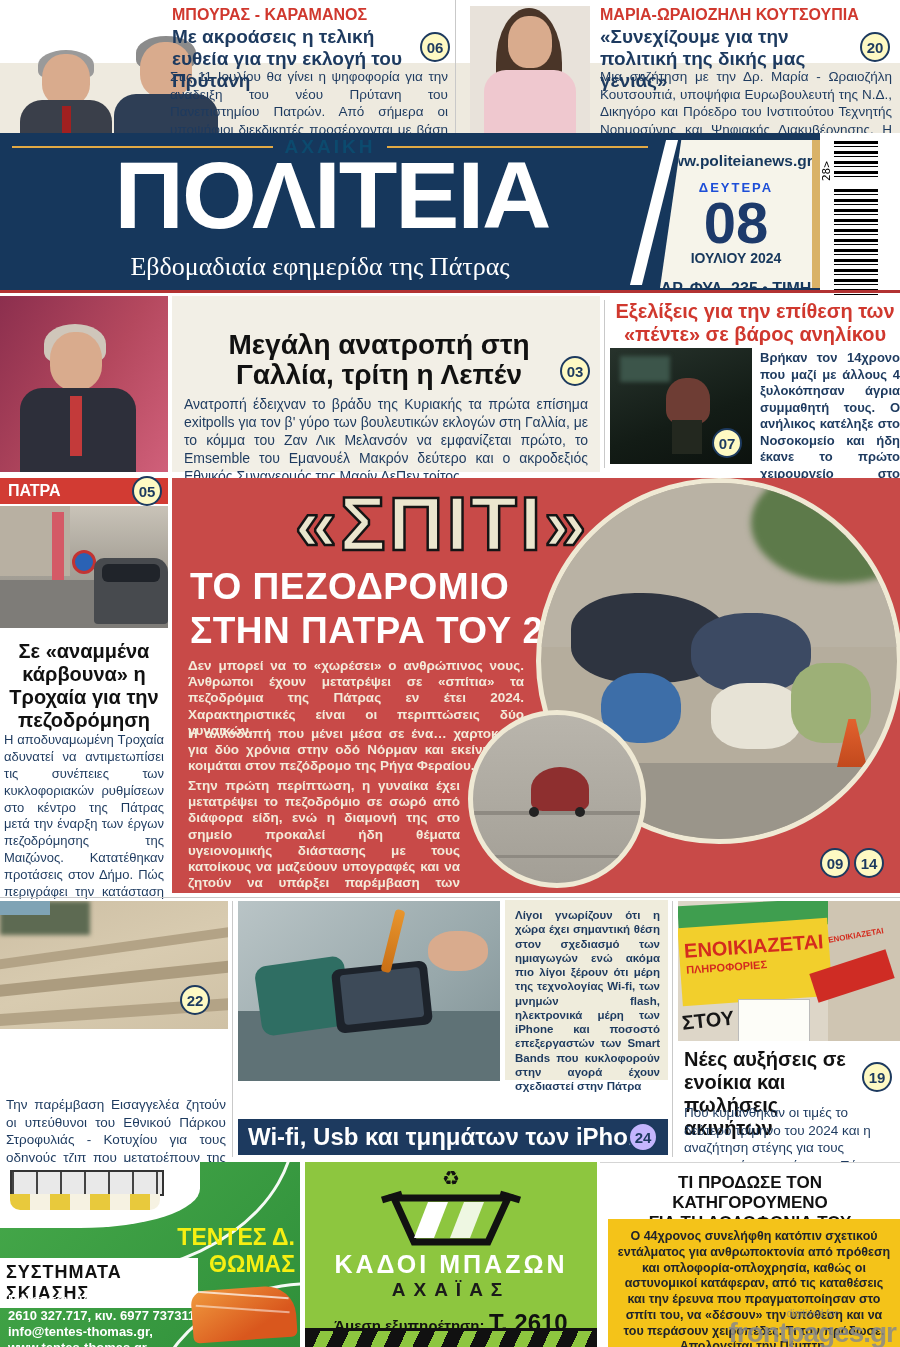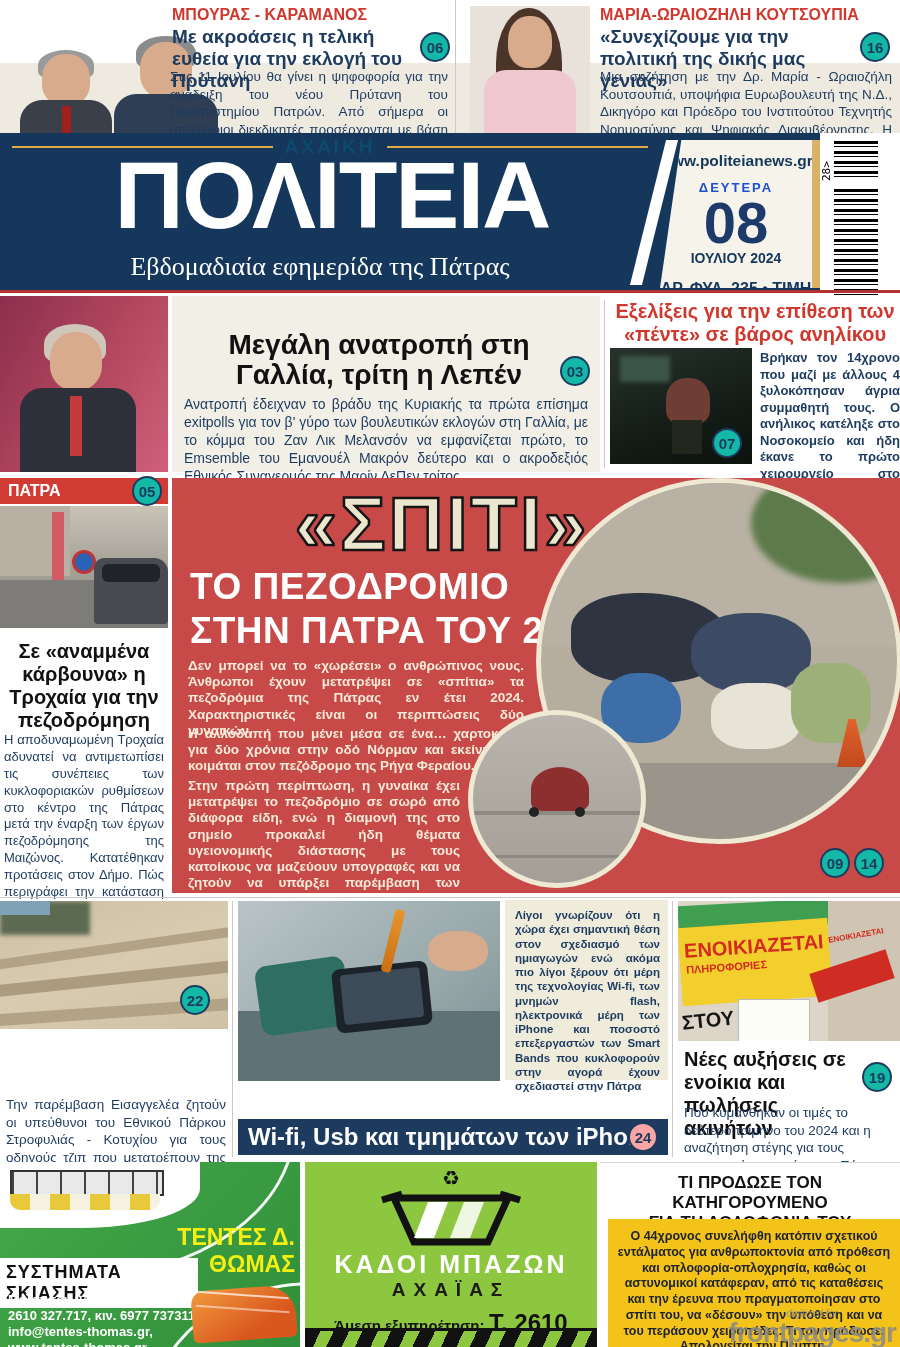--- a/index.html
+++ b/index.html
@@ -6,24 +6,24 @@
   .page{position:relative;width:900px;height:1347px;margin:0 auto;background:#fff;
         font-family:"Liberation Sans", sans-serif;overflow:hidden;color:#1d3a5f;}
   .abs{position:absolute;}
   .b{font-weight:bold;}
   .cream-bg{background:#eeeadf;}
   .justify{text-align:justify;}
   .center{text-align:center;}
 
   
   .badge{position:absolute;width:30px;height:30px;border-radius:50%;
-         background:#14b8a6;border:2px solid #1d3a5f;color:#1d3a5f;
+         background:#fef9c3;border:2px solid #1d3a5f;color:#1d3a5f;
          display:flex;align-items:center;justify-content:center;
          font-weight:bold;font-size:15px;box-sizing:border-box;}
-  .badge.gold{background:#fca5a5;border-color:#1d3a5f;}
+  .badge.gold{background:#c4b5fd;border-color:#1d3a5f;}
 
   
   .teaser-kicker{color:#d0382e;font-weight:bold;font-size:16px;}
   .teaser-head{color:#1d3a5f;font-weight:bold;font-size:19px;line-height:1.15;}
   .teaser-body{color:#1d3a5f;font-size:13.5px;line-height:1.3;}
   .vdiv{position:absolute;width:1px;background:#c9c9c9;}
   .hdiv{position:absolute;height:1px;background:#c9c9c9;}
 
   
   .photo{position:absolute;overflow:hidden;}
@@ -120,21 +120,21 @@
     </div>
 
     <div class="abs" style="left:455px;top:0;width:445px;height:133px;">
       <div class="photo" style="left:15px;top:6px;width:120px;height:127px;background:#e8e2da;">
         <div class="p-hair" style="left:26px;top:2px;width:66px;height:110px;background:#4a3528;"></div>
         <div class="p-head" style="left:38px;top:10px;width:44px;height:52px;"></div>
         <div class="p-torso" style="left:14px;top:64px;width:92px;height:63px;background:#efc8cf;"></div>
       </div>
       <div class="abs teaser-kicker" style="left:145px;top:6px;width:290px;">ΜΑΡΙΑ-ΩΡΑΙΟΖΗΛΗ ΚΟΥΤΣΟΥΠΙΑ</div>
       <div class="abs teaser-head" style="left:145px;top:26px;width:250px;">«Συνεχίζουμε για την πολιτική της δικής μας γενιάς»</div>
-      <div class="badge" style="left:405px;top:32px;">16</div>
+      <div class="badge" style="left:405px;top:32px;">20</div>
       <div class="abs teaser-body justify" style="left:145px;top:68px;width:292px;">Μια συζήτηση με την Δρ. Μαρία - Ωραιοζήλη Κουτσουπιά, υποψήφια Ευρωβουλευτή της Ν.Δ., Δικηγόρο και Πρόεδρο του Ινστιτούτου Τεχνητής Νοημοσύνης και Ψηφιακής Διακυβέρνησης. Η παρουσία της εκπροσώπησε τη νέα γενιά.</div>
     </div>
   </div>
 
   <div class="abs" id="masthead"></div>
   <div class="abs" id="mast-over">
     <span class="line"></span>
     <span>ΑΧΑΙΚΗ</span>
     <span class="line"></span>
   </div>

